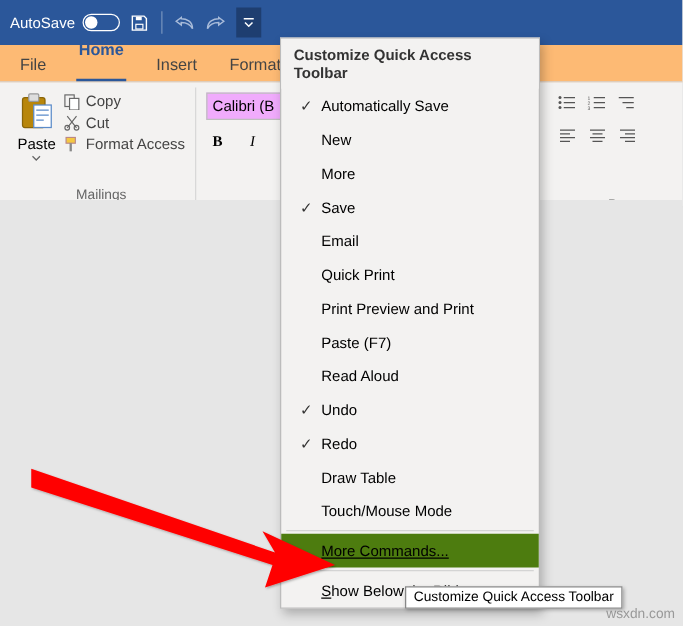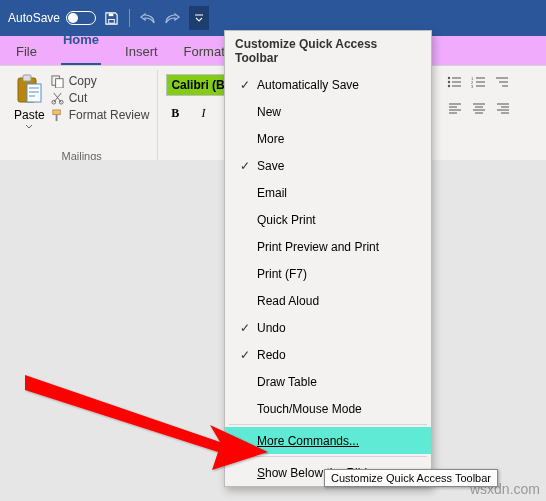--- a/index.html
+++ b/index.html
@@ -9,65 +9,65 @@
 .titlebar { height: 36px; background: #2b579a; display: flex; align-items: center; padding: 0 8px; color: #fff; font-size: 12px; gap: 6px; }
 .autosave-label { font-size: 12px; }
 .autosave-toggle { width: 30px; height: 14px; border: 1px solid #fff; border-radius: 8px; position: relative; }
 .autosave-toggle::after { content: ""; position: absolute; width: 10px; height: 10px; background: #fff; border-radius: 50%; left: 1px; top: 1px; }
 .qat-icon { width: 18px; height: 18px; display: flex; align-items: center; justify-content: center; }
 .qat-sep { width: 1px; height: 18px; background: rgba(255,255,255,0.35); margin: 0 3px; }
 .qat-dd { width: 20px; height: 24px; background: #1e3e70; display: flex; align-items: center; justify-content: center; margin-left: 2px; }
 .qat-dd svg path { stroke: #fff; }
 
 
-.ribbon-tabs { height: 30px; background: #f0abfc; border-bottom: 1px solid #d4d4d4; display: flex; align-items: flex-end; padding-left: 14px; gap: 22px; font-size: 13px; color: #444; }
+.ribbon-tabs { height: 30px; background: #fdba74; border-bottom: 1px solid #d4d4d4; display: flex; align-items: flex-end; padding-left: 14px; gap: 22px; font-size: 13px; color: #444; }
 .ribbon-tab { padding: 4px 2px 6px; cursor: pointer; }
 .ribbon-tab.active { color: #2b579a; border-bottom: 2px solid #2b579a; font-weight: 600; padding-bottom: 16px; }
 
 
 .ribbon { height: 100px; background: #f3f2f1; border-bottom: 1px solid #c8c8c8; display: flex; padding: 4px 6px 0; font-size: 12px; }
 .ribbon-group { display: flex; flex-direction: column; align-items: center; border-right: 1px solid #d8d8d8; padding: 0 8px; }
 .ribbon-group-body { flex: 1; display: flex; align-items: flex-start; gap: 6px; }
 .ribbon-group-label { font-size: 11px; color: #666; padding: 2px 0 3px; }
 .paste-btn { display: flex; flex-direction: column; align-items: center; gap: 2px; padding-top: 4px; }
 .paste-icon { width: 28px; height: 32px; }
 .mini-btns { display: flex; flex-direction: column; gap: 3px; padding-top: 4px; font-size: 12px; color: #444; }
 .mini-btn { display: flex; align-items: center; gap: 4px; }
 .mini-icon { width: 14px; height: 14px; display: inline-flex; align-items: center; justify-content: center; }
 
 .font-group-body { padding-top: 4px; display: flex; flex-direction: column; gap: 8px; }
-.font-combo { width: 68px; height: 22px; border: 1px solid #bfbfbf; background: #84cc16; font-size: 12px; padding: 2px 4px; display:flex; align-items:center;font-weight:bold; }
+.font-combo { width: 68px; height: 22px; border: 1px solid #bfbfbf; background: #f0abfc; font-size: 12px; padding: 2px 4px; display:flex; align-items:center; }
 .font-btns { display: flex; gap: 10px; }
 .font-btn { width: 18px; height: 18px; display: flex; align-items: center; justify-content: center; font-family: "Times New Roman", serif; }
 
 .para-group-body { padding-top: 4px; display: flex; flex-direction: column; gap: 10px; }
 .para-row { display: flex; gap: 6px; }
 .para-icon { width:18px; height:16px; display:flex; align-items:center; justify-content:center; }
 .para-label-right { font-size:11px; color:#666; padding-left: 34px; margin-top: 42px; }
 
 
 .doc-area { position: absolute; top: 160px; left: 0; right: 0; bottom: 0; background: #e6e6e6; }
 
 
 .dropdown { position: absolute; top: 30px; left: 224px; width: 208px; background: #f3f2f1; border: 1px solid #bcbcbc; box-shadow: 2px 4px 8px rgba(0,0,0,0.25); z-index: 10; font-size: 12px; }
 .dropdown-title { padding: 6px 10px; font-weight: 600; color: #333; background: #f3f2f1; }
 .dropdown-item { display: flex; align-items: center; height: 27px; padding-left: 10px; cursor: pointer; }
-.dropdown-item.hover { background: #5eead4; }
+.dropdown-item.hover { background: #4d7c0f; }
 .dd-check { width: 20px; display:flex; align-items:center; justify-content:center; color:#333; }
 .dd-text { flex:1; padding-left: 2px; }
 .dd-sep { height:1px; background:#d4d4d4; margin: 2px 4px; }
 
 
 .tooltip { position: absolute; left: 324px; top: 469px; background: #fff; border:1px solid #888; padding: 2px 6px; font-size: 11px; box-shadow: 1px 1px 3px rgba(0,0,0,0.3); z-index:20; }
 
 
 .arrow { position: absolute; left: 20px; top: 370px; z-index: 15; }
 
 
-.watermark { position:absolute; right:6px; bottom:4px; font-size:14px; color:#999; z-index:2; }
+.watermark { position:absolute; right:6px; bottom:4px; font-size:11px; color:#999; z-index:2; }
 </style>
 </head>
 <body>
 
 <div class="titlebar">
   <span class="autosave-label">AutoSave</span>
   <div class="autosave-toggle" title="Off"></div>
   <span class="qat-icon">
     <svg width="15" height="15" viewBox="0 0 16 16">
         <path d="M2 2h10l2 2v10H2z" fill="none" stroke="#fff" stroke-width="1.2"></path>
@@ -138,21 +138,21 @@
           </span>
           <span>Cut</span>
         </div>
         <div class="mini-btn">
           <span class="mini-icon">
             <svg width="13" height="13" viewBox="0 0 14 14">
                 <rect x="2" y="1" width="8" height="5" fill="#f4c842" stroke="#b88"></rect>
                 <rect x="5" y="6" width="2" height="7" fill="#888"></rect>
               </svg>
           </span>
-          <span>Format Review</span>
+          <span>Format Access</span>
         </div>
       </div>
     </div>
     <div class="ribbon-group-label">Mailings</div>
   </div>
 
   <div class="ribbon-group" style="border-right:none">
     <div class="font-group-body">
       <div class="font-combo">Calibri (B</div>
       <div class="font-btns">
@@ -243,21 +243,21 @@
       <div class="dropdown-item">
         <span class="dd-check"></span>
         <span class="dd-text">Quick Print</span>
       </div>
       <div class="dropdown-item">
         <span class="dd-check"></span>
         <span class="dd-text">Print Preview and Print</span>
       </div>
       <div class="dropdown-item">
         <span class="dd-check"></span>
-        <span class="dd-text">Print (F7)</span>
+        <span class="dd-text">Paste (F7)</span>
       </div>
       <div class="dropdown-item">
         <span class="dd-check"></span>
         <span class="dd-text">Read Aloud</span>
       </div>
       <div class="dropdown-item">
         <span class="dd-check">✓</span>
         <span class="dd-text">Undo</span>
       </div>
       <div class="dropdown-item">

